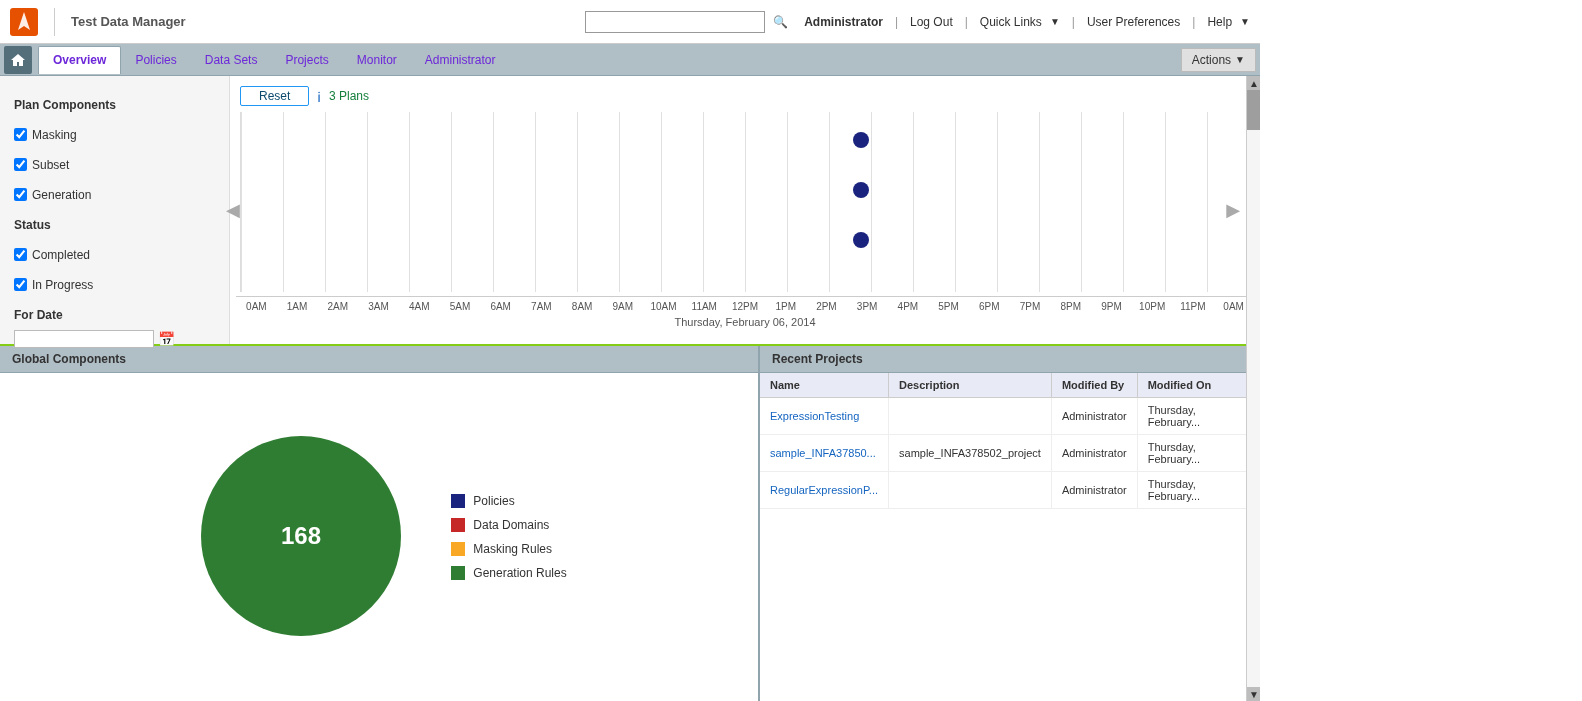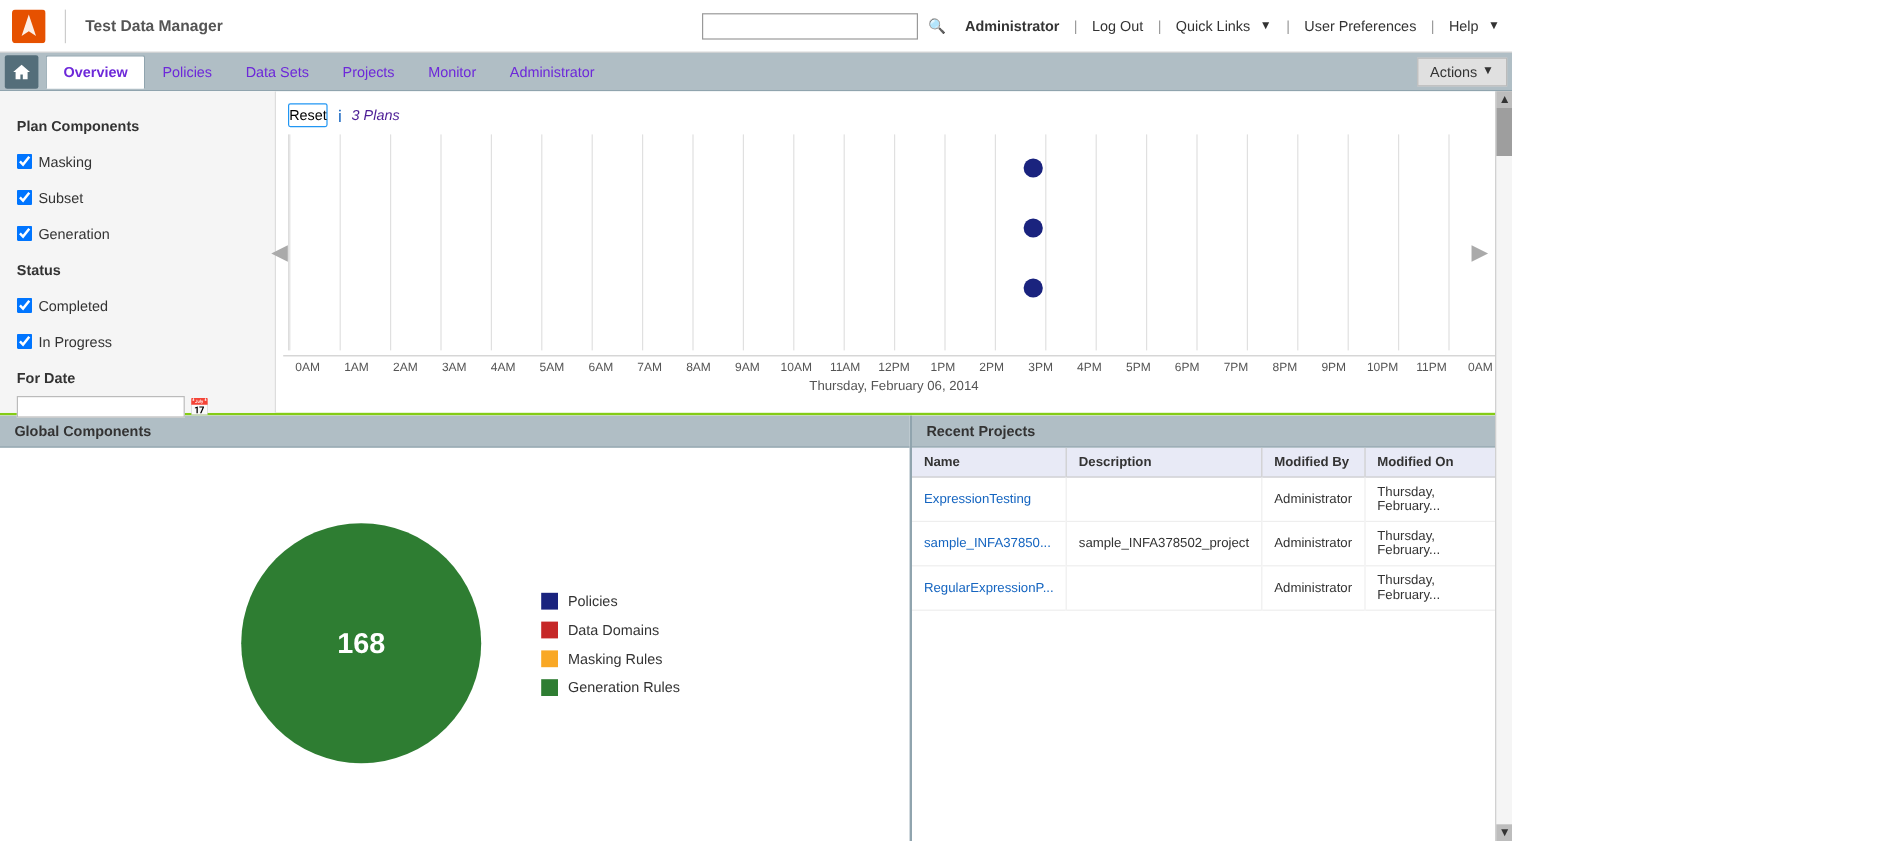--- a/index.html
+++ b/index.html
@@ -61,25 +61,25 @@
     #date-input-row { margin-top: 8px; display: flex; align-items: center; gap: 4px; }
     #date-input { width: 140px; font-size: 11px; border: 1px solid #bbb; padding: 2px 4px; }
     #cal-icon { font-size: 14px; cursor: pointer; }
 
     
     #chart-area {
       flex: 1; padding: 10px 6px 0 6px; position: relative; overflow: hidden;
     }
     #chart-header { display: flex; align-items: center; gap: 8px; margin-bottom: 6px; margin-left: 4px; }
     #reset-btn {
-      padding: 2px 0; font-size: 12px; border: 1px solid #2196F3; background: #fff;
-      color: #000000; cursor: pointer; border-radius: 2px;
+      padding: 2px 18px; font-size: 12px; border: 1px solid #2196F3; background: #fff;
+      color: #0c4a6e; cursor: pointer; border-radius: 2px;
     }
     #info-icon { color: #1565C0; font-size: 14px; }
-    #plans-count { font-size: 12px; color: #4c1d95; font-style: italic; }
+    #plans-count { font-size: 12px; color: #15803d; }
     #timeline-labels {
       display: flex; align-items: center; border-top: 1px solid #ccc;
       padding-top: 4px; margin-top: 4px;
     }
     .time-label { font-size: 10px; color: #555; flex: 1; text-align: center; }
     #timeline-date { text-align: center; font-size: 11px; color: #555; margin-top: 4px; }
 
     #chart-inner {
       position: relative; height: 200px; border-left: 1px solid #ddd; border-right: 1px solid #ddd;
     }

